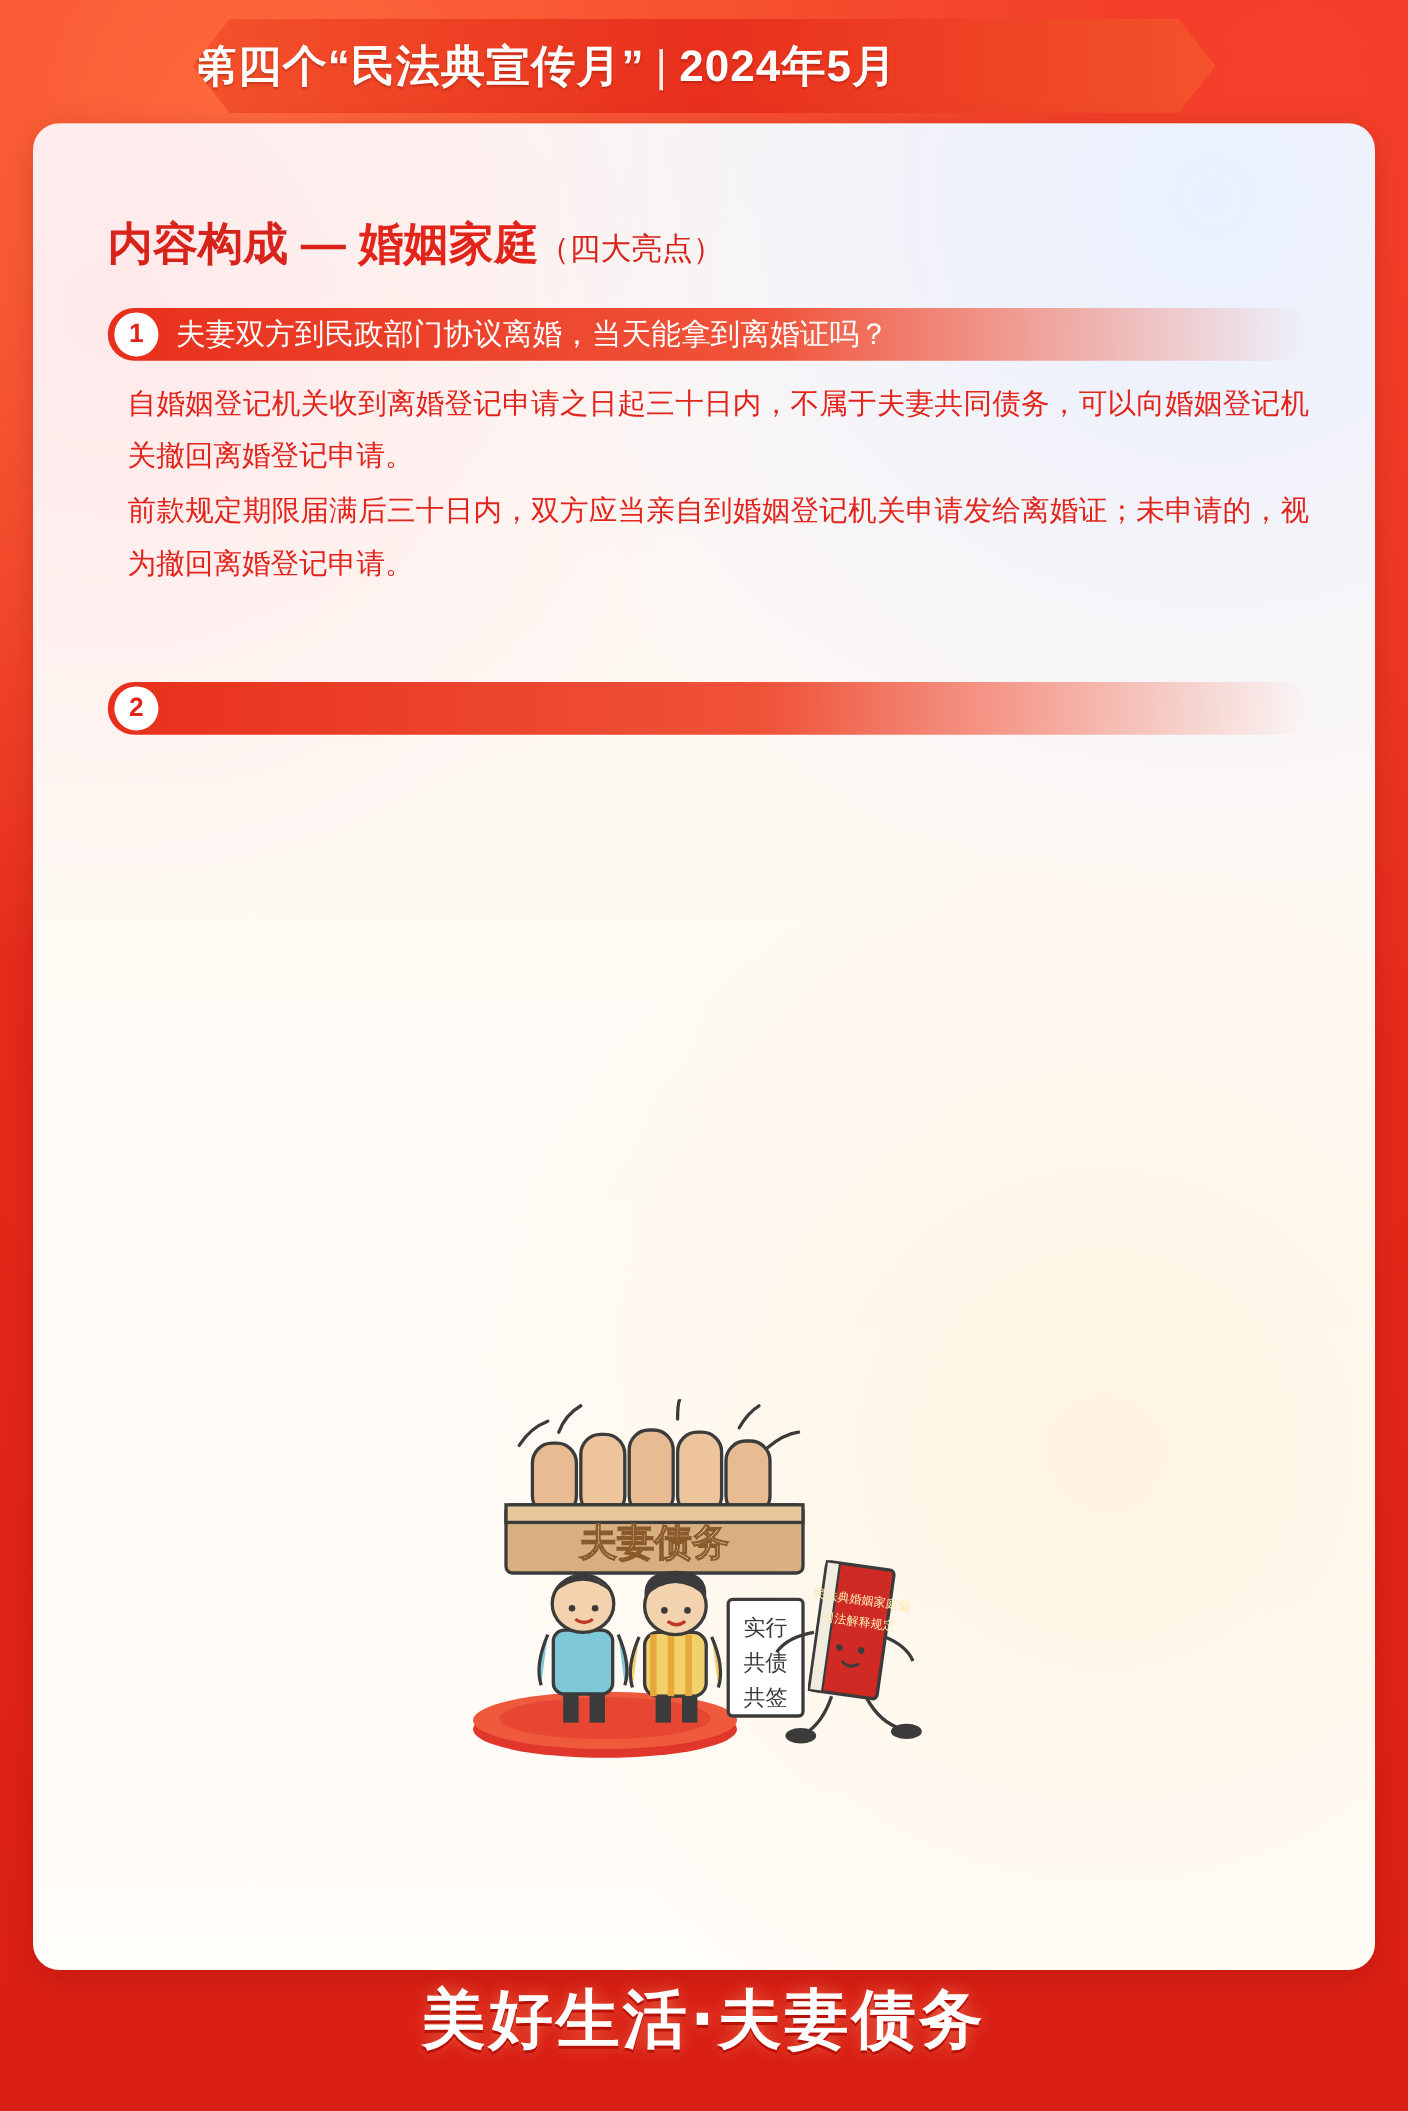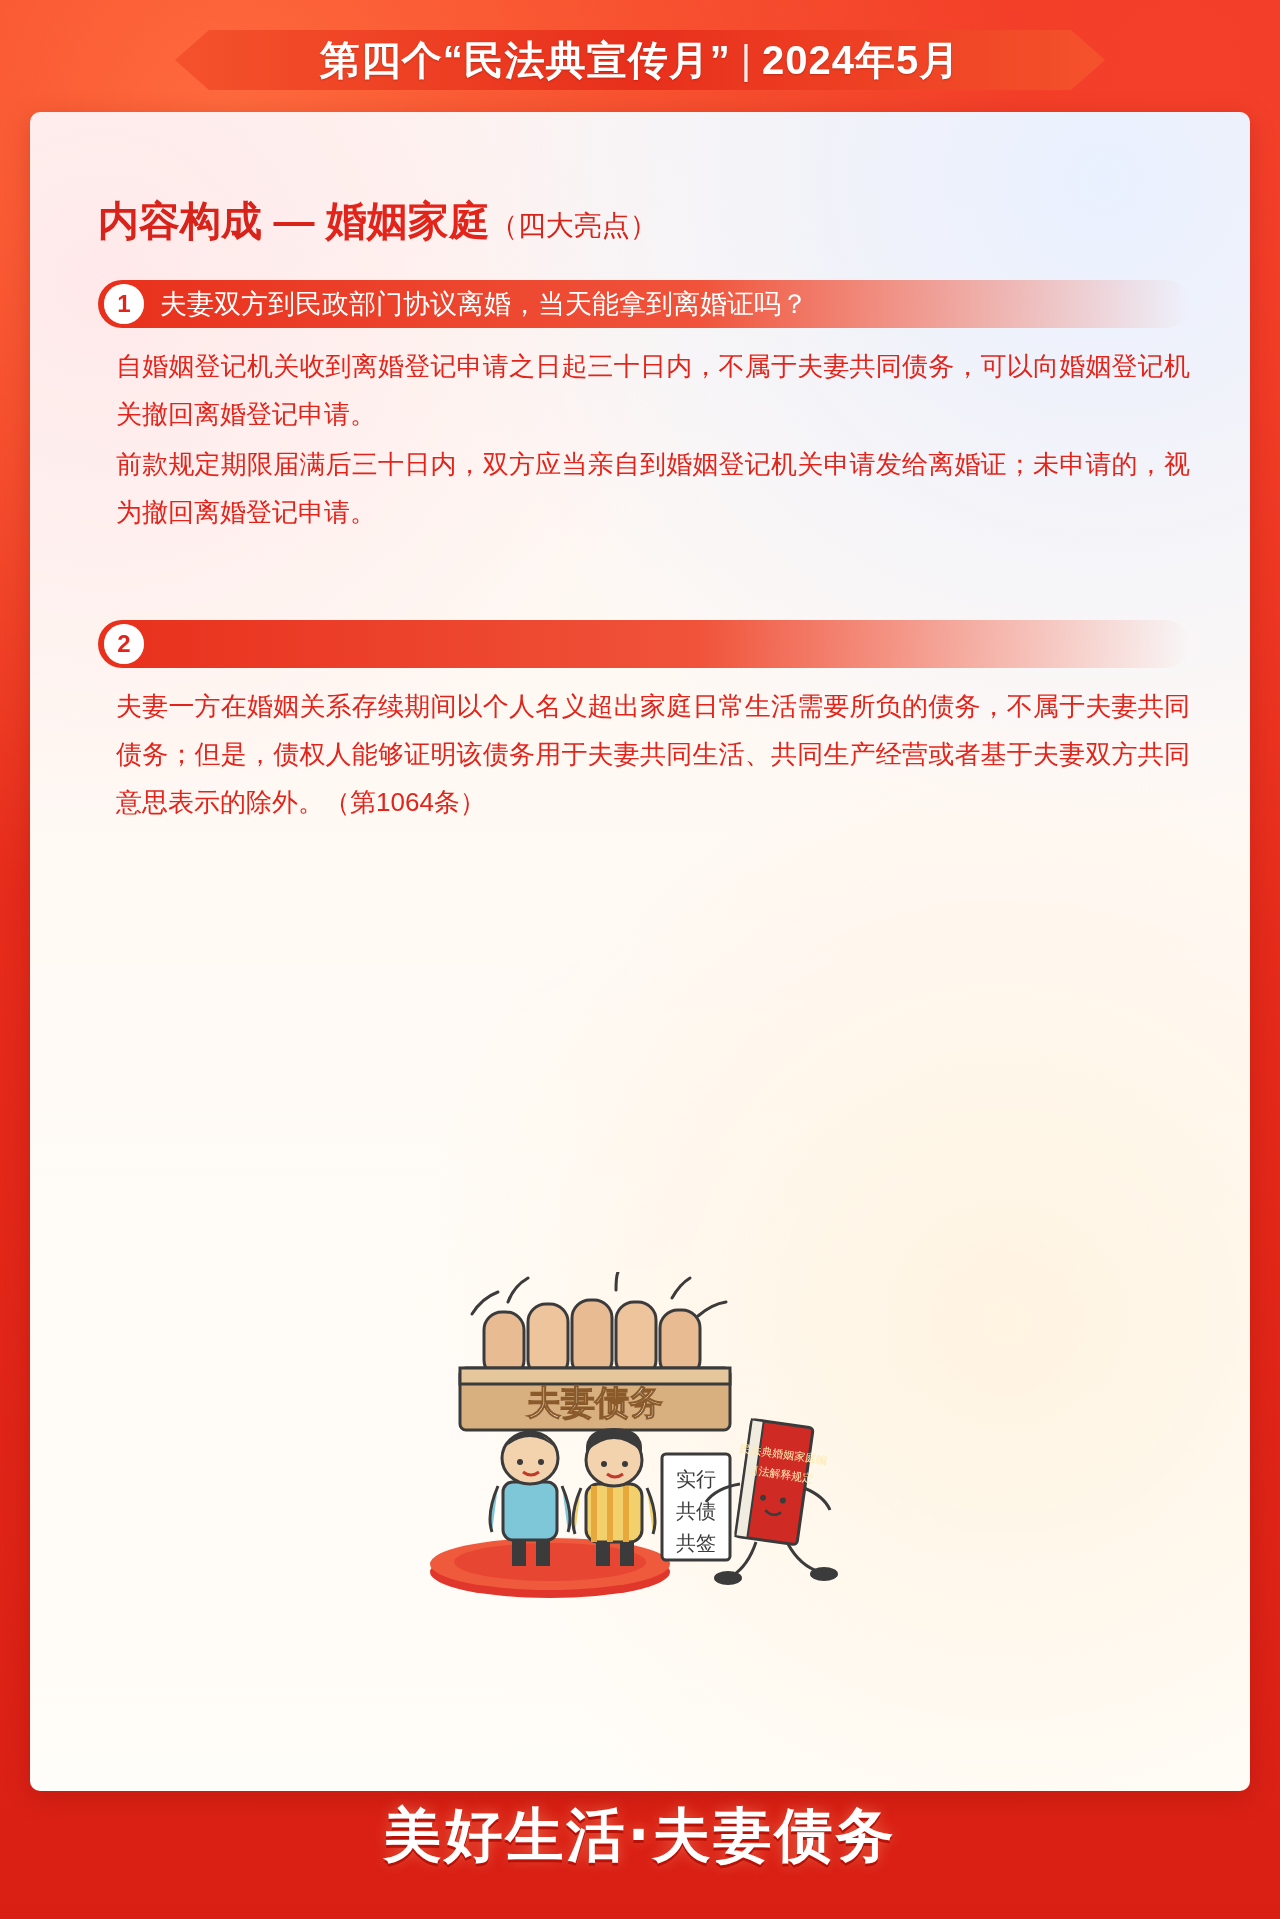--- a/index.html
+++ b/index.html
@@ -17,41 +17,41 @@
       radial-gradient(circle at 92% 4%, #f4402a 0%, rgba(244,64,42,0) 40%),
       linear-gradient(180deg,#ef3b22 0%,#e4291a 55%,#d91f14 100%);
   }
   
   .header-wrap{
     position:absolute;top:24px;left:0;right:0;height:72px;
     display:flex;justify-content:center;align-items:center;
   }
   .header-banner{
     position:relative;
-    width:930px;height:60px;
+    width:930px;height:86px;
     background:linear-gradient(90deg,#f4522c 0%,#e8301c 50%,#f4522c 100%);
     clip-path:polygon(34px 0, calc(100% - 34px) 0, 100% 50%, calc(100% - 34px) 100%, 34px 100%, 0 50%);
-    display:flex;align-items:center;justify-content:center;
+    display:flex;align-items:center;
     box-shadow:0 2px 10px rgba(120,10,0,.25);
   }
   .header-text{
     color:#fff;font-size:40px;font-weight:bold;letter-spacing:1px;
     white-space:nowrap;
     text-shadow:0 1px 2px rgba(130,20,0,.4);
   }
   .header-text .sep{
     display:inline-block;margin:0 10px;font-weight:normal;opacity:.9;
   }
   .header-text .date{font-weight:bold;}
 
   
   .card{
     position:absolute;
     left:30px;right:30px;top:112px;bottom:128px;
-    border-radius:10px;
+    border-radius:24px;
     background:
       radial-gradient(circle at 88% 4%, #e9f0ff 0%, rgba(233,240,255,0) 34%),
       radial-gradient(circle at 6% 10%, #ffe9ea 0%, rgba(255,233,234,0) 30%),
       radial-gradient(circle at 80% 72%, #fff4e2 0%, rgba(255,244,226,0) 38%),
       linear-gradient(180deg,#fdf6f2 0%,#fff9f4 40%,#fffdf9 100%);
     box-shadow:0 6px 26px rgba(110,10,0,.22);
     overflow:hidden;
   }
 
   
@@ -135,21 +135,20 @@
         <p class="para">自婚姻登记机关收到离婚登记申请之日起三十日内，不属于夫妻共同债务，可以向婚姻登记机关撤回离婚登记申请。</p>
         <p class="para">前款规定期限届满后三十日内，双方应当亲自到婚姻登记机关申请发给离婚证；未申请的，视为撤回离婚登记申请。</p>
       </div>
     </div>
 
     <div class="qblock q2">
       <div class="qbar">
         <div class="qnum">2</div>
       </div>
       <div class="qbody">
-        <p class="para">夫妻一方在婚姻关系存续期间以个人名义超出家庭日常生活需要所负的债务，不属于夫妻共同债务；但是，债权人能够证明该债务用于夫妻共同生活、共同生产经营或者基于夫妻双方共同意思表示的除外。（第1064条）</p>
       </div>
     </div>
 
     <div class="illu">
       <svg viewBox="0 0 520 330" width="520" height="330">
 
         <g>
           <ellipse cx="170" cy="300" rx="120" ry="26" fill="#e0362b"></ellipse>
           <ellipse cx="170" cy="292" rx="120" ry="26" fill="#ef5a3c"></ellipse>
           <ellipse cx="170" cy="290" rx="96" ry="19" fill="#e0362b" opacity=".55"></ellipse>

